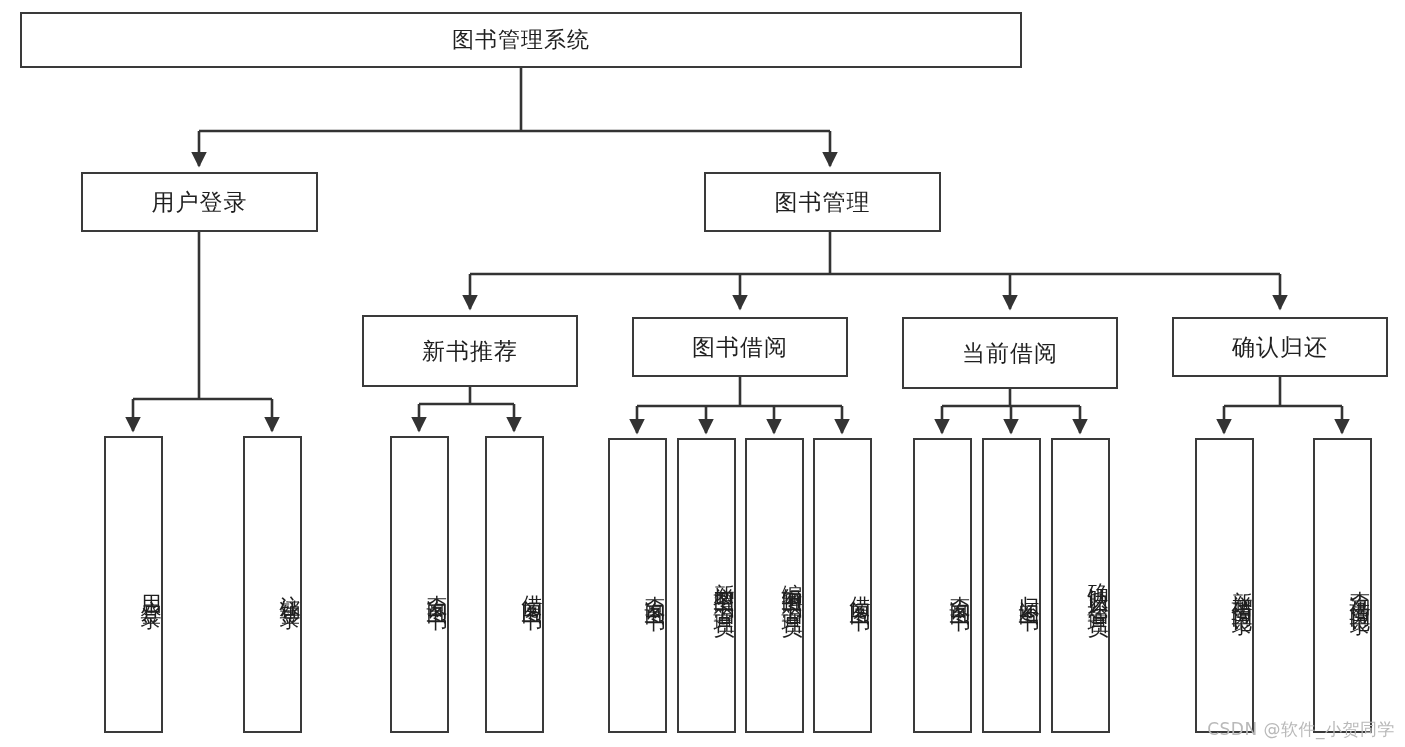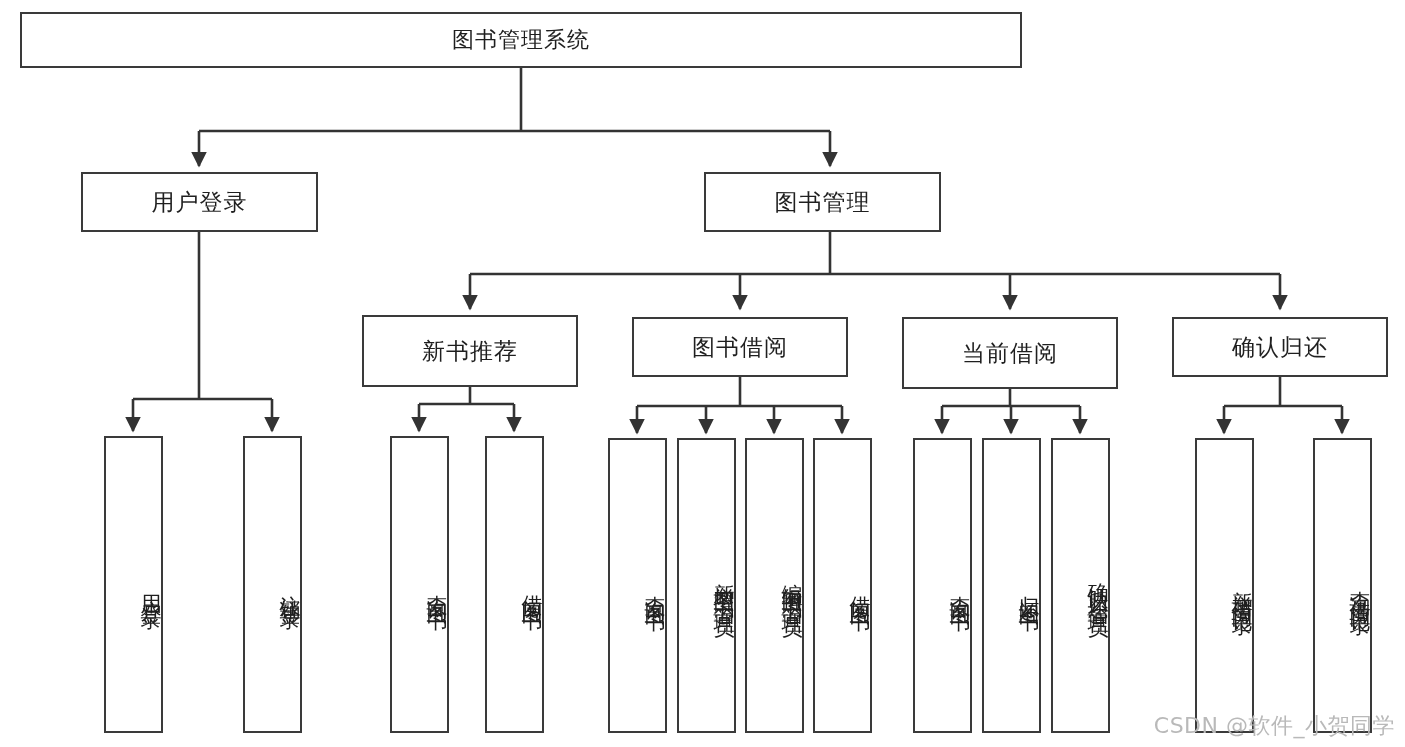--- a/index.html
+++ b/index.html
@@ -56,21 +56,21 @@
   .node.leaf .vtxt {
     writing-mode: vertical-rl;
     text-orientation: upright;
     display: block;
     white-space: nowrap;
   }
   .watermark {
     position: absolute;
     right: 10px;
     bottom: 6px;
-    font-size: 22px;
+    font-size: 17px;
     color: #b9b9b9;
     letter-spacing: 0.5px;
     white-space: nowrap;
   }
 </style>
 </head>
 <body>
 
 <div id="canvas">
 

